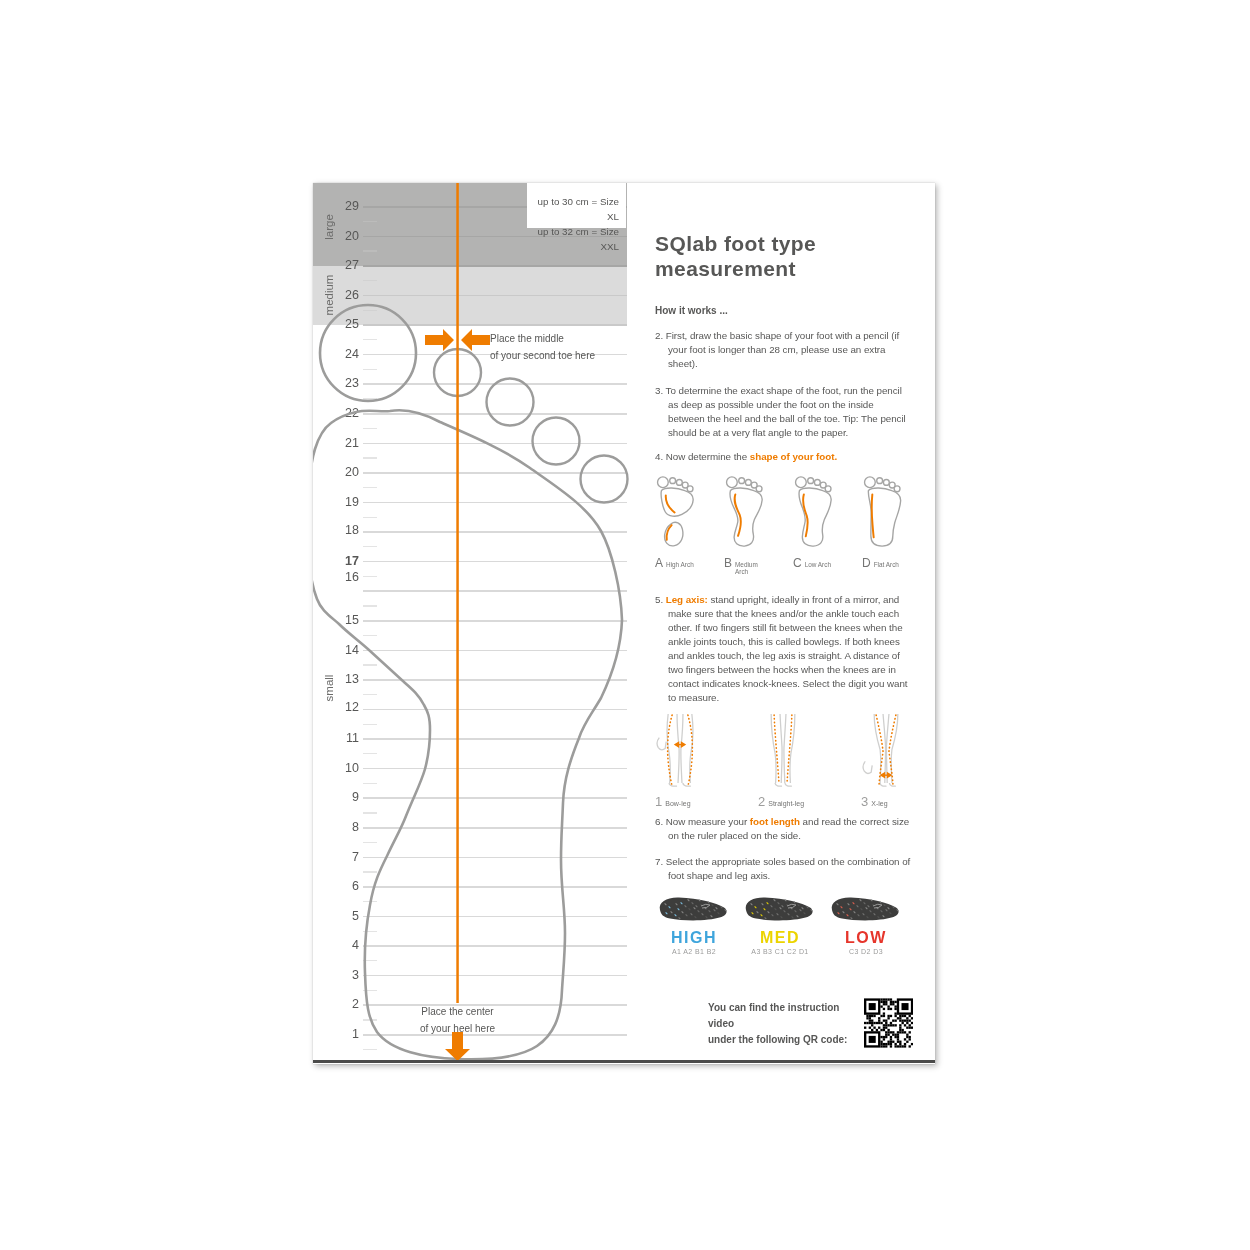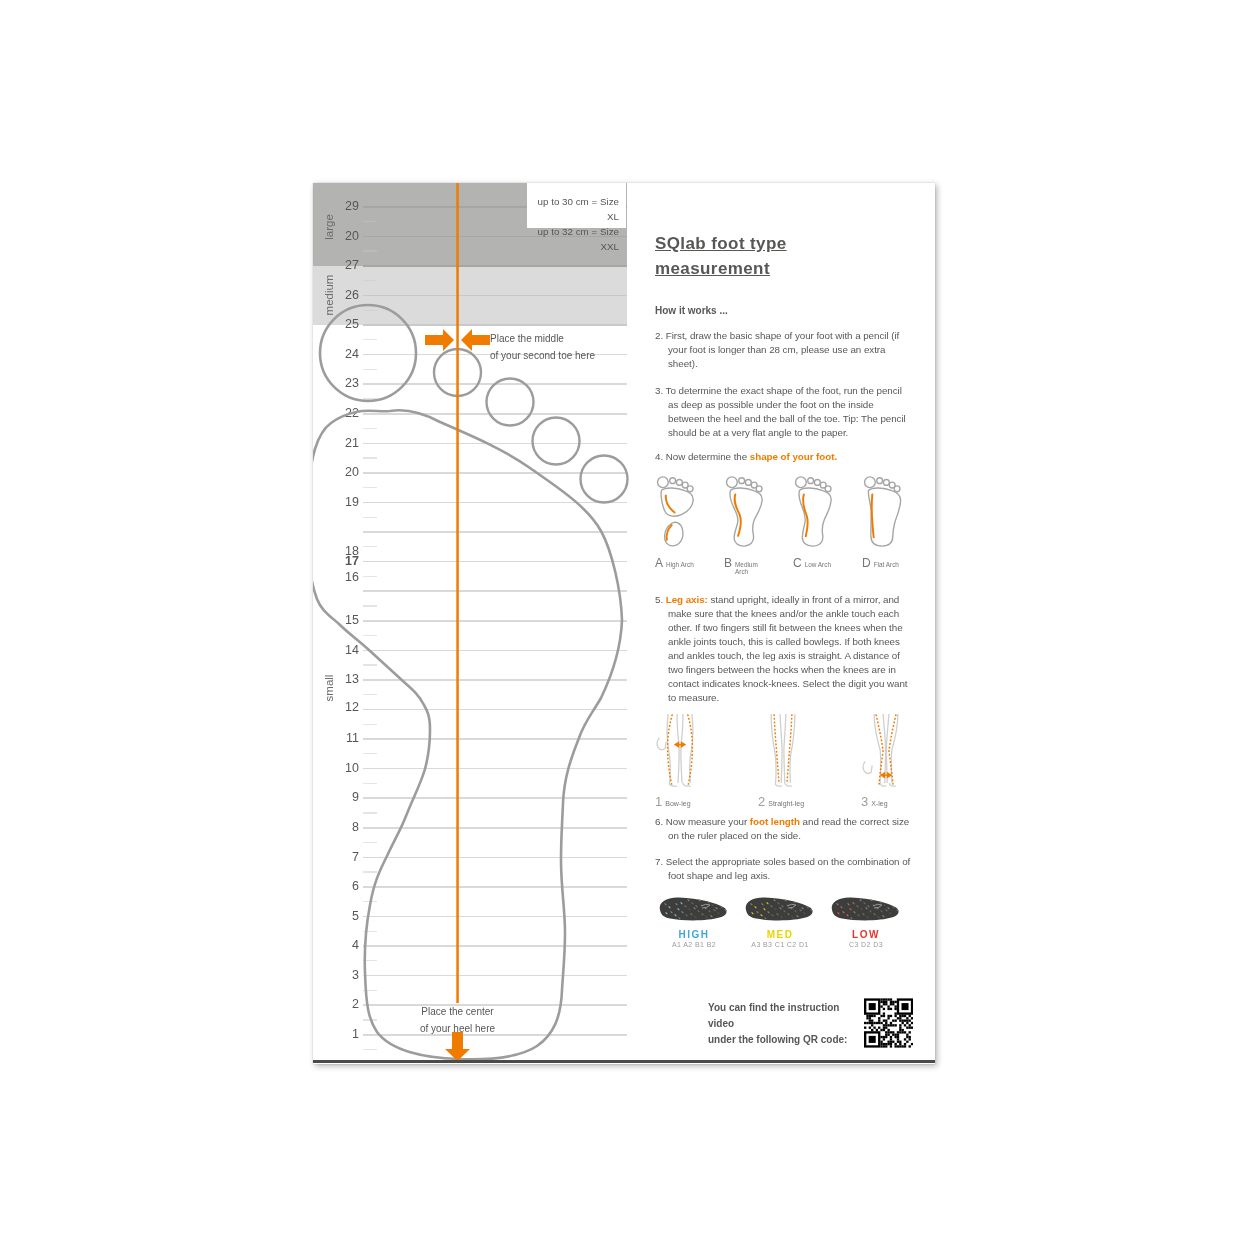--- a/index.html
+++ b/index.html
@@ -23,39 +23,39 @@
   .baseline{position:absolute;left:0;top:877px;width:622px;height:3px;background:#4b4b4a;}
   .sizebox{position:absolute;left:214px;top:0;width:99px;height:45px;background:#fff;
            text-align:right;padding:11px 7px 0 0;box-sizing:border-box;}
   .sizebox div{font-size:9.8px;line-height:15px;color:#575756;}
   .note{position:absolute;font-size:10px;line-height:17px;color:#575756;}
   .note-toe{left:177px;top:147px;}
   .note-heel{left:84px;top:820px;width:121px;text-align:center;}
 
   
   .panel{position:absolute;left:342px;top:0;width:256px;}
-  .title{font-size:17px;font-weight:bold;line-height:25px;letter-spacing:.4px;color:#575756;margin-top:48px;text-decoration:underline;}
+  .title{font-size:21px;font-weight:bold;line-height:25px;letter-spacing:.4px;color:#575756;margin-top:48px;}
   .how{font-size:10px;font-weight:bold;margin-top:24px;}
   .step{font-size:9.8px;line-height:14px;padding-left:13px;text-indent:-13px;letter-spacing:-0.05px;}
   .s1{margin-top:3px;}.s2{margin-top:13px;}.s3{margin-top:13px;}.s4{margin-top:9px;}
   .s5{margin-top:18px;}.s6{margin-top:6px;}.s7{margin-top:12px;}
   .hl{color:#ef7c00;font-weight:bold;}
   .archrow{margin-top:6px;display:flex;gap:23px;}
   .archfig{width:46px;}
   .archcap{display:flex;align-items:baseline;margin-top:2px;}
   .archcap .letter{font-size:12px;color:#757574;}
   .archcap .lbl{font-size:6.4px;color:#757574;margin-left:3px;}
   .legrow{margin-top:9px;display:flex;justify-content:space-between;}
   .legfig{width:50px;}
   .legcap{display:flex;align-items:baseline;margin-top:2px;}
   .legcap .num{font-size:13px;color:#9d9d9c;}
   .legcap .lbl{font-size:7px;color:#757574;margin-left:3px;}
   .insolerow{margin-top:8px;display:flex;gap:8px;}
   .insole{width:78px;text-align:center;}
-  .iname{font-size:10px;font-weight:bold;letter-spacing:1.5px;margin-top:2px;}
+  .iname{font-size:16px;font-weight:bold;letter-spacing:1.5px;margin-top:2px;}
   .iname.high{color:#3fa5dc;}.iname.med{color:#ecd400;}.iname.low{color:#e6352b;}
   .icodes{font-size:7px;color:#9b9b9a;letter-spacing:.4px;margin-top:1px;}
   .qrrow{position:absolute;left:395px;top:815px;width:205px;display:flex;align-items:flex-start;gap:16px;}
   .qrtext{font-size:10px;font-weight:bold;line-height:16px;padding-top:2px;width:142px;}
 </style>
 </head>
 <body>
 
 <div class="sheet">
 
@@ -94,21 +94,21 @@
       <div class="ruler-tick" style="top: 274.358px; background: rgb(228, 228, 228);"></div>
       <div class="ruler-num" style="top: 251.572px;">21</div>
       <div class="ruler-line" style="top: 289.143px; background: rgb(217, 217, 217);"></div>
       <div class="ruler-tick" style="top: 303.929px; background: rgb(228, 228, 228);"></div>
       <div class="ruler-num" style="top: 281.143px;">20</div>
       <div class="ruler-line" style="top: 318.715px; background: rgb(217, 217, 217);"></div>
       <div class="ruler-tick" style="top: 333.501px; background: rgb(228, 228, 228);"></div>
       <div class="ruler-num" style="top: 310.715px;">19</div>
       <div class="ruler-line" style="top: 348.286px; background: rgb(217, 217, 217);"></div>
       <div class="ruler-tick" style="top: 363.072px; background: rgb(228, 228, 228);"></div>
-      <div class="ruler-num" style="top: 360px;">18</div>
+      <div class="ruler-num" style="top: 339px;">18</div>
       <div class="ruler-line" style="top: 377.858px; background: rgb(217, 217, 217);"></div>
       <div class="ruler-tick" style="top: 392.644px; background: rgb(228, 228, 228);"></div>
       <div class="ruler-num bold" style="top: 369.858px;">17</div>
       <div class="ruler-line" style="top: 407.429px; background: rgb(217, 217, 217);"></div>
       <div class="ruler-tick" style="top: 422.215px; background: rgb(228, 228, 228);"></div>
       <div class="ruler-num" style="top: 386px;">16</div>
       <div class="ruler-line" style="top: 437px; background: rgb(217, 217, 217);"></div>
       <div class="ruler-tick" style="top: 451.786px; background: rgb(228, 228, 228);"></div>
       <div class="ruler-num" style="top: 429px;">15</div>
       <div class="ruler-line" style="top: 466.572px; background: rgb(217, 217, 217);"></div>

